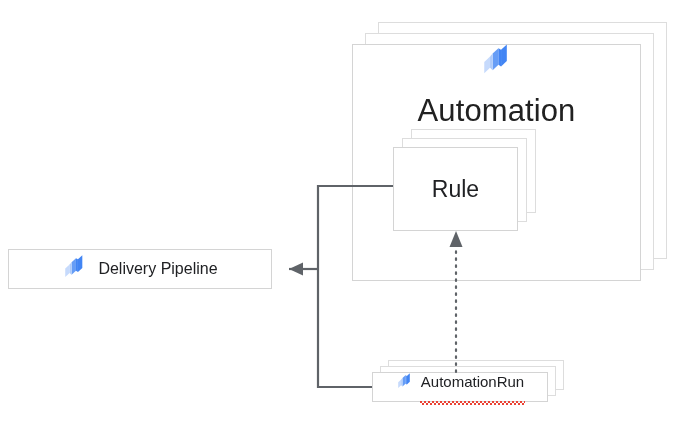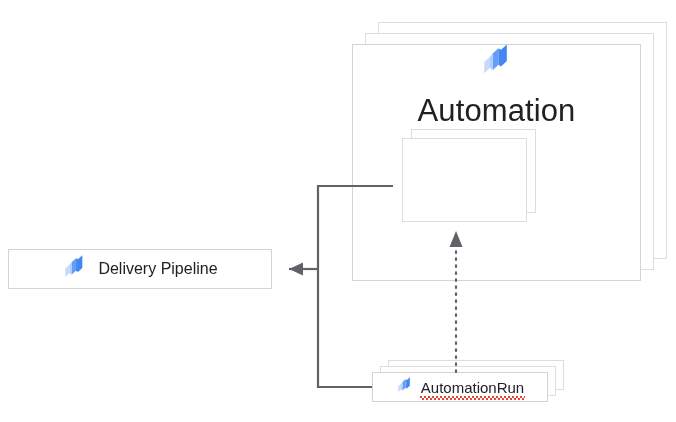--- a/index.html
+++ b/index.html
@@ -85,21 +85,21 @@
   #delivery-pipeline .label {
     font-size: 16px;
     color: #202124;
   }
 
   
   #autorun-ghost-2 { left: 388px; top: 360px; width: 176px; height: 30px; }
   #autorun-ghost-1 { left: 380px; top: 366px; width: 176px; height: 30px; }
   #autorun-main    {
     left: 372px; top: 372px; width: 176px; height: 30px;
-    display: flex; align-items: center; justify-content: center; gap: 8px;
+    display: flex; justify-content: center; gap: 8px;
   }
   #autorun-main .label {
     font-size: 15px;
     color: #202124;
     position: relative;
   }
   
   #autorun-main .label .squiggle {
     position: absolute;
     left: -1px;
@@ -152,20 +152,23 @@
         <path d="M15.3 4.2 L19.5 0.3 L19.5 12.4 L15.3 16.3 Z" fill="#4285f4"></path>
         <path d="M7.3 9.1 L9.2 6.9 L9.2 19.0 L7.3 17.3 Z" fill="#aecbfa"></path>
         <path d="M13.4 3.0 L15.3 4.2 L15.3 16.3 L13.4 15.1 Z" fill="#4285f4"></path>
       </svg>
     </span>
     <span class="label">Automation</span>
   </div>
 
   <div class="card ghost" id="rule-ghost-2"></div>
   <div class="card ghost" id="rule-ghost-1"></div>
+  <div class="card" id="rule-main">
+    <span class="inner-label">Rule</span>
+  </div>
 
   <div class="card" id="delivery-pipeline">
     <span class="gcd-icon">
       <svg width="25" height="25" viewBox="0 0 24 24" xmlns="http://www.w3.org/2000/svg">
         <path d="M3.1 13.0 L7.3 9.1 L7.3 17.3 L3.1 21.2 Z" fill="#c6dafc"></path>
         <path d="M9.2 6.9 L13.4 3.0 L13.4 15.1 L9.2 19.0 Z" fill="#669df6"></path>
         <path d="M15.3 4.2 L19.5 0.3 L19.5 12.4 L15.3 16.3 Z" fill="#4285f4"></path>
         <path d="M7.3 9.1 L9.2 6.9 L9.2 19.0 L7.3 17.3 Z" fill="#aecbfa"></path>
         <path d="M13.4 3.0 L15.3 4.2 L15.3 16.3 L13.4 15.1 Z" fill="#4285f4"></path>
       </svg>

